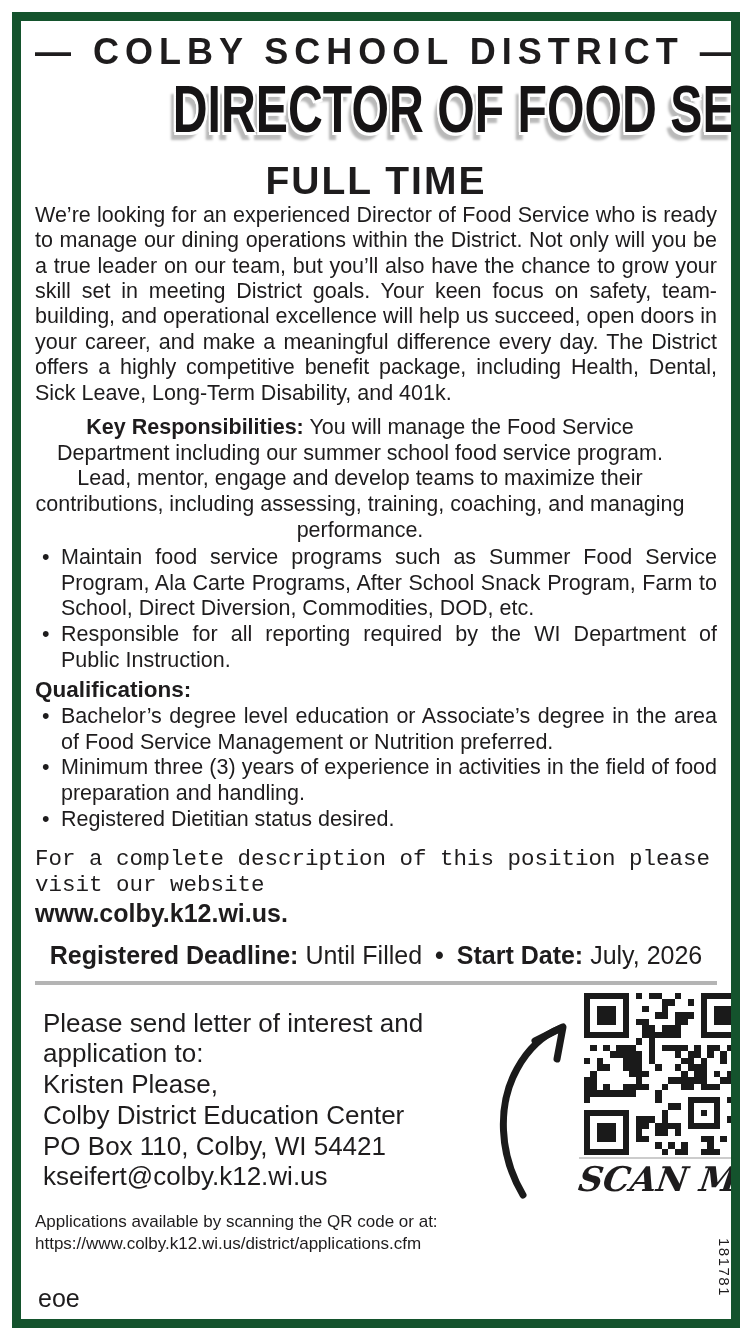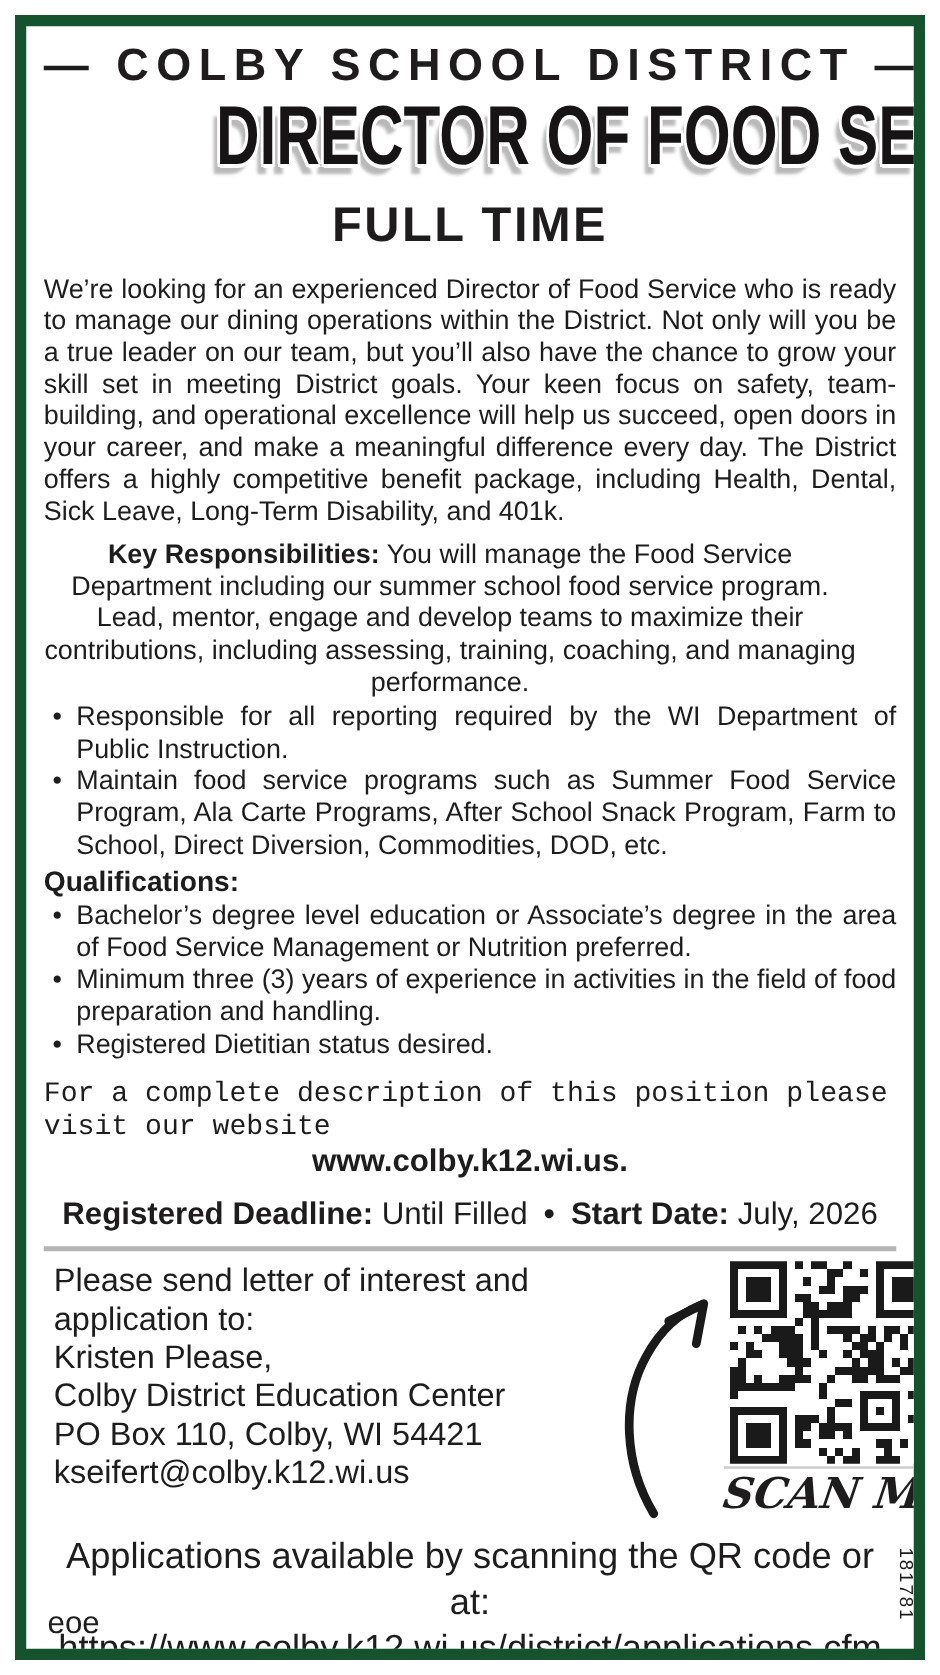--- a/index.html
+++ b/index.html
@@ -46,21 +46,21 @@
     text-align: center;
     font-weight: bold;
     font-size: 39px;
     letter-spacing: 2px;
     margin-top: 14px;
   }
   .intro {
     font-size: 21.5px;
     line-height: 1.18;
     text-align: justify;
-    margin: 16px 0 0 0;
+    margin: 0 0 0 0;
   }
   .resp-para {
     font-size: 21.5px;
     line-height: 1.2;
     margin: 9px 0 0 0;
     max-width: 650px;
     text-align: center;
   }
   .bold { font-weight: bold; }
   ul.bullets {
@@ -72,25 +72,25 @@
     text-align: justify;
   }
   ul.bullets li { position: relative; padding-left: 26px; }
   ul.bullets li::before { content: "\2022"; position: absolute; left: 7px; }
   .qual-heading {
     font-weight: bold;
     font-size: 22.5px;
     margin-top: 3px;
   }
   .website-line { text-align: left; font-size: 22.5px; margin-top: 13px; font-family: Liberation Mono, monospace; }
-  .website-url  { text-align: center; font-size: 25px; font-weight: bold; margin-top: 1px; }
+  .website-url  { font-size: 25px; font-weight: bold; margin-top: 1px; }
   .deadline { text-align: center; font-size: 25px; margin-top: 13px; white-space: nowrap; }
   .deadline .sep { font-weight: bold; margin: 0 6px; }
   .divider { height: 4px; background: #b4b4b4; margin: 11px 0 8px 0; }
-  .contact-row { display: flex; margin-top: 2px; }
+  .contact-row { display: flex; margin-top: 2px; align-items: center; }
   .contact-col {
     width: 452px;
     font-size: 26px;
     line-height: 1.18;
     padding-left: 8px;
   }
   .qr-col { position: relative; flex: 1; height: 214px; }
   .arrow-wrap { position: absolute; left: 2px; top: 26px; width: 78px; height: 180px; }
   .qr-box { position: absolute; left: 84px; top: 0; width: 172px; text-align: center; }
   .qr-box svg.qr { width: 172px; height: 162px; display: block; }
@@ -98,22 +98,22 @@
   .scan-me {
     font-family: "DejaVu Serif", serif;
     font-style: italic;
     font-weight: bold;
     font-size: 34px;
     transform: skewX(-8deg);
     margin-top: 0px;
     white-space: nowrap;
   }
   .footer-lines {
-    text-align: center;
-    font-size: 29px;
+    text-align: left;
+    font-size: 17px;
     line-height: 1.28;
     margin-top: 4px;
   }
   .eoe {
     position: absolute;
     left: 17px; bottom: 6px;
     font-size: 25px;
   }
   .ad-number {
     position: absolute;
@@ -137,22 +137,22 @@
   <div class="subtitle">FULL TIME</div>
 
   <p class="intro">We’re looking for an experienced Director of Food Service who is ready to manage our dining operations within the District. Not only will you be a true leader on our team, but you’ll also have the chance to grow your skill set in meeting District goals. Your keen focus on safety, team-building, and operational excellence will help us succeed, open doors in your career, and make a meaningful difference every day. The District offers a highly competitive benefit package, including Health, Dental, Sick Leave, Long-Term Disability, and 401k.</p>
 
   <p class="resp-para">
     <span class="bold">Key Responsibilities:</span>
     <span>You will manage the Food Service Department including our summer school food service program. Lead, mentor, engage and develop teams to maximize their contributions, including assessing, training, coaching, and managing performance.</span>
   </p>
 
   <ul class="bullets">
+    <li><span>Maintain food service programs such as Summer Food Service Program, Ala Carte Programs, After School Snack Program, Farm to School, Direct Diversion, Commodities, DOD, etc.</span></li>
     <li><span>Responsible for all reporting required by the WI Department of Public Instruction.</span></li>
-    <li><span>Maintain food service programs such as Summer Food Service Program, Ala Carte Programs, After School Snack Program, Farm to School, Direct Diversion, Commodities, DOD, etc.</span></li>
   </ul>
 
   <div class="qual-heading">Qualifications:</div>
 
   <ul class="bullets">
     <li><span>Bachelor’s degree level education or Associate’s degree in the area of Food Service Management or Nutrition preferred.</span></li>
     <li><span>Minimum three (3) years of experience in activities in the field of food preparation and handling.</span></li>
     <li><span>Registered Dietitian status desired.</span></li>
   </ul>
 

